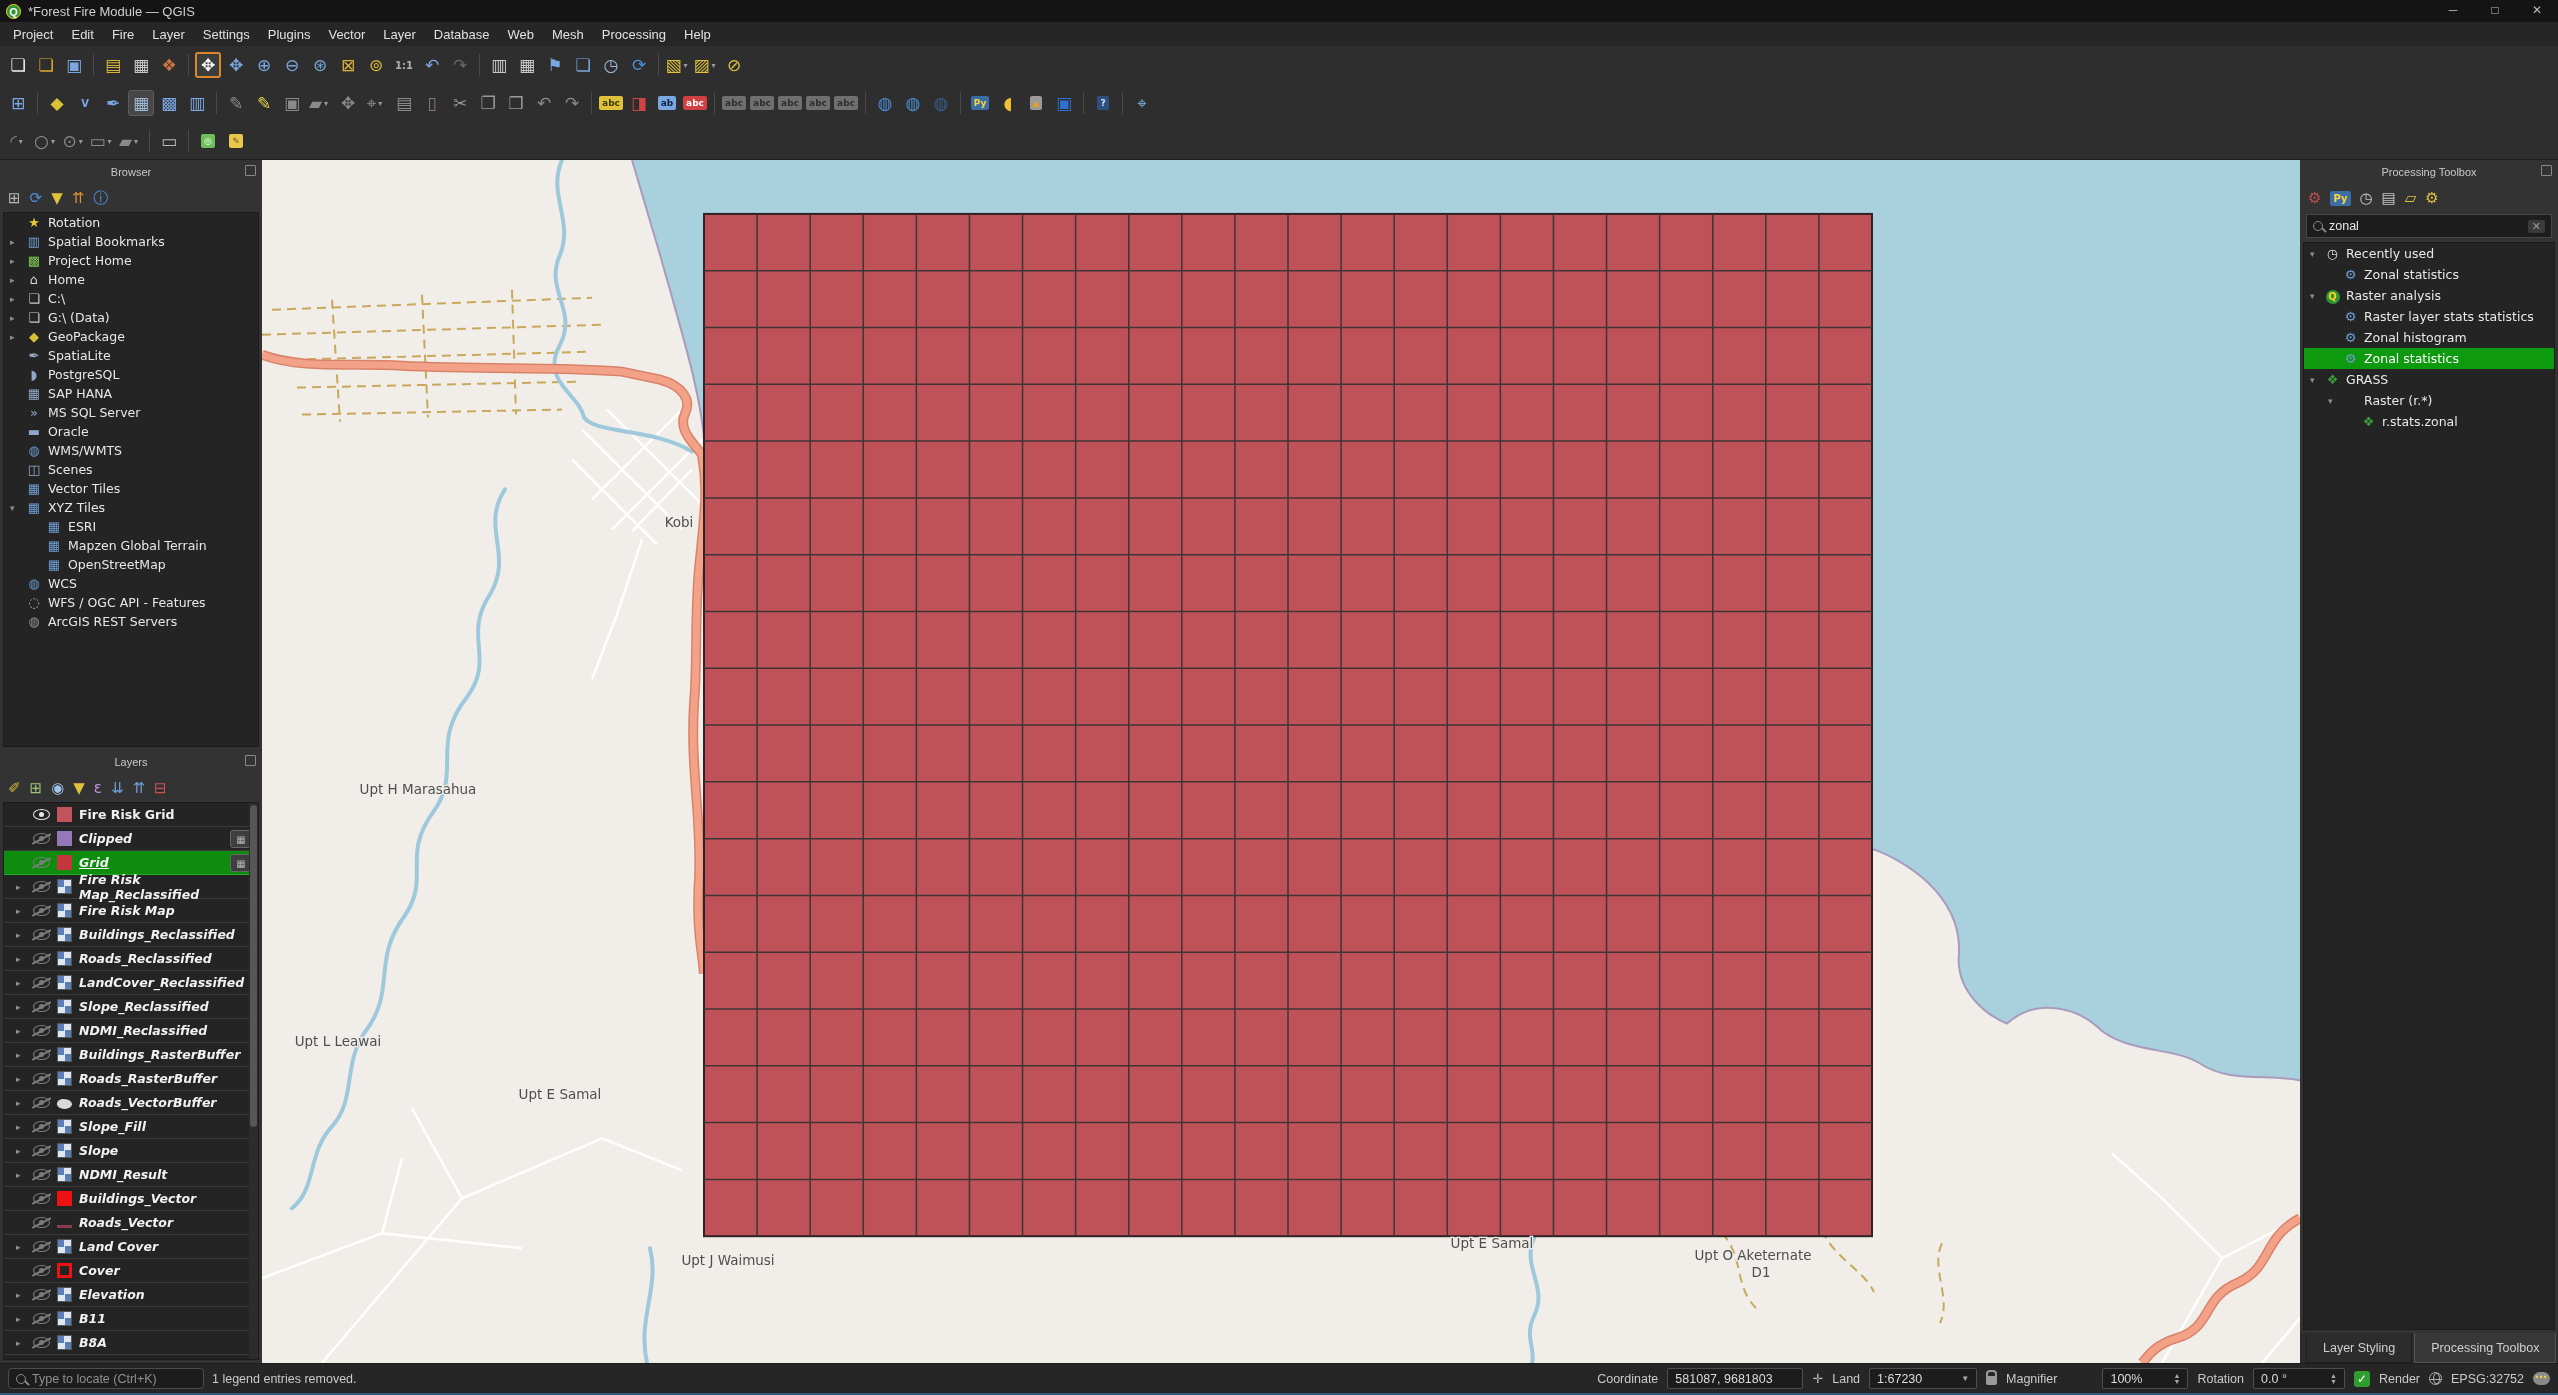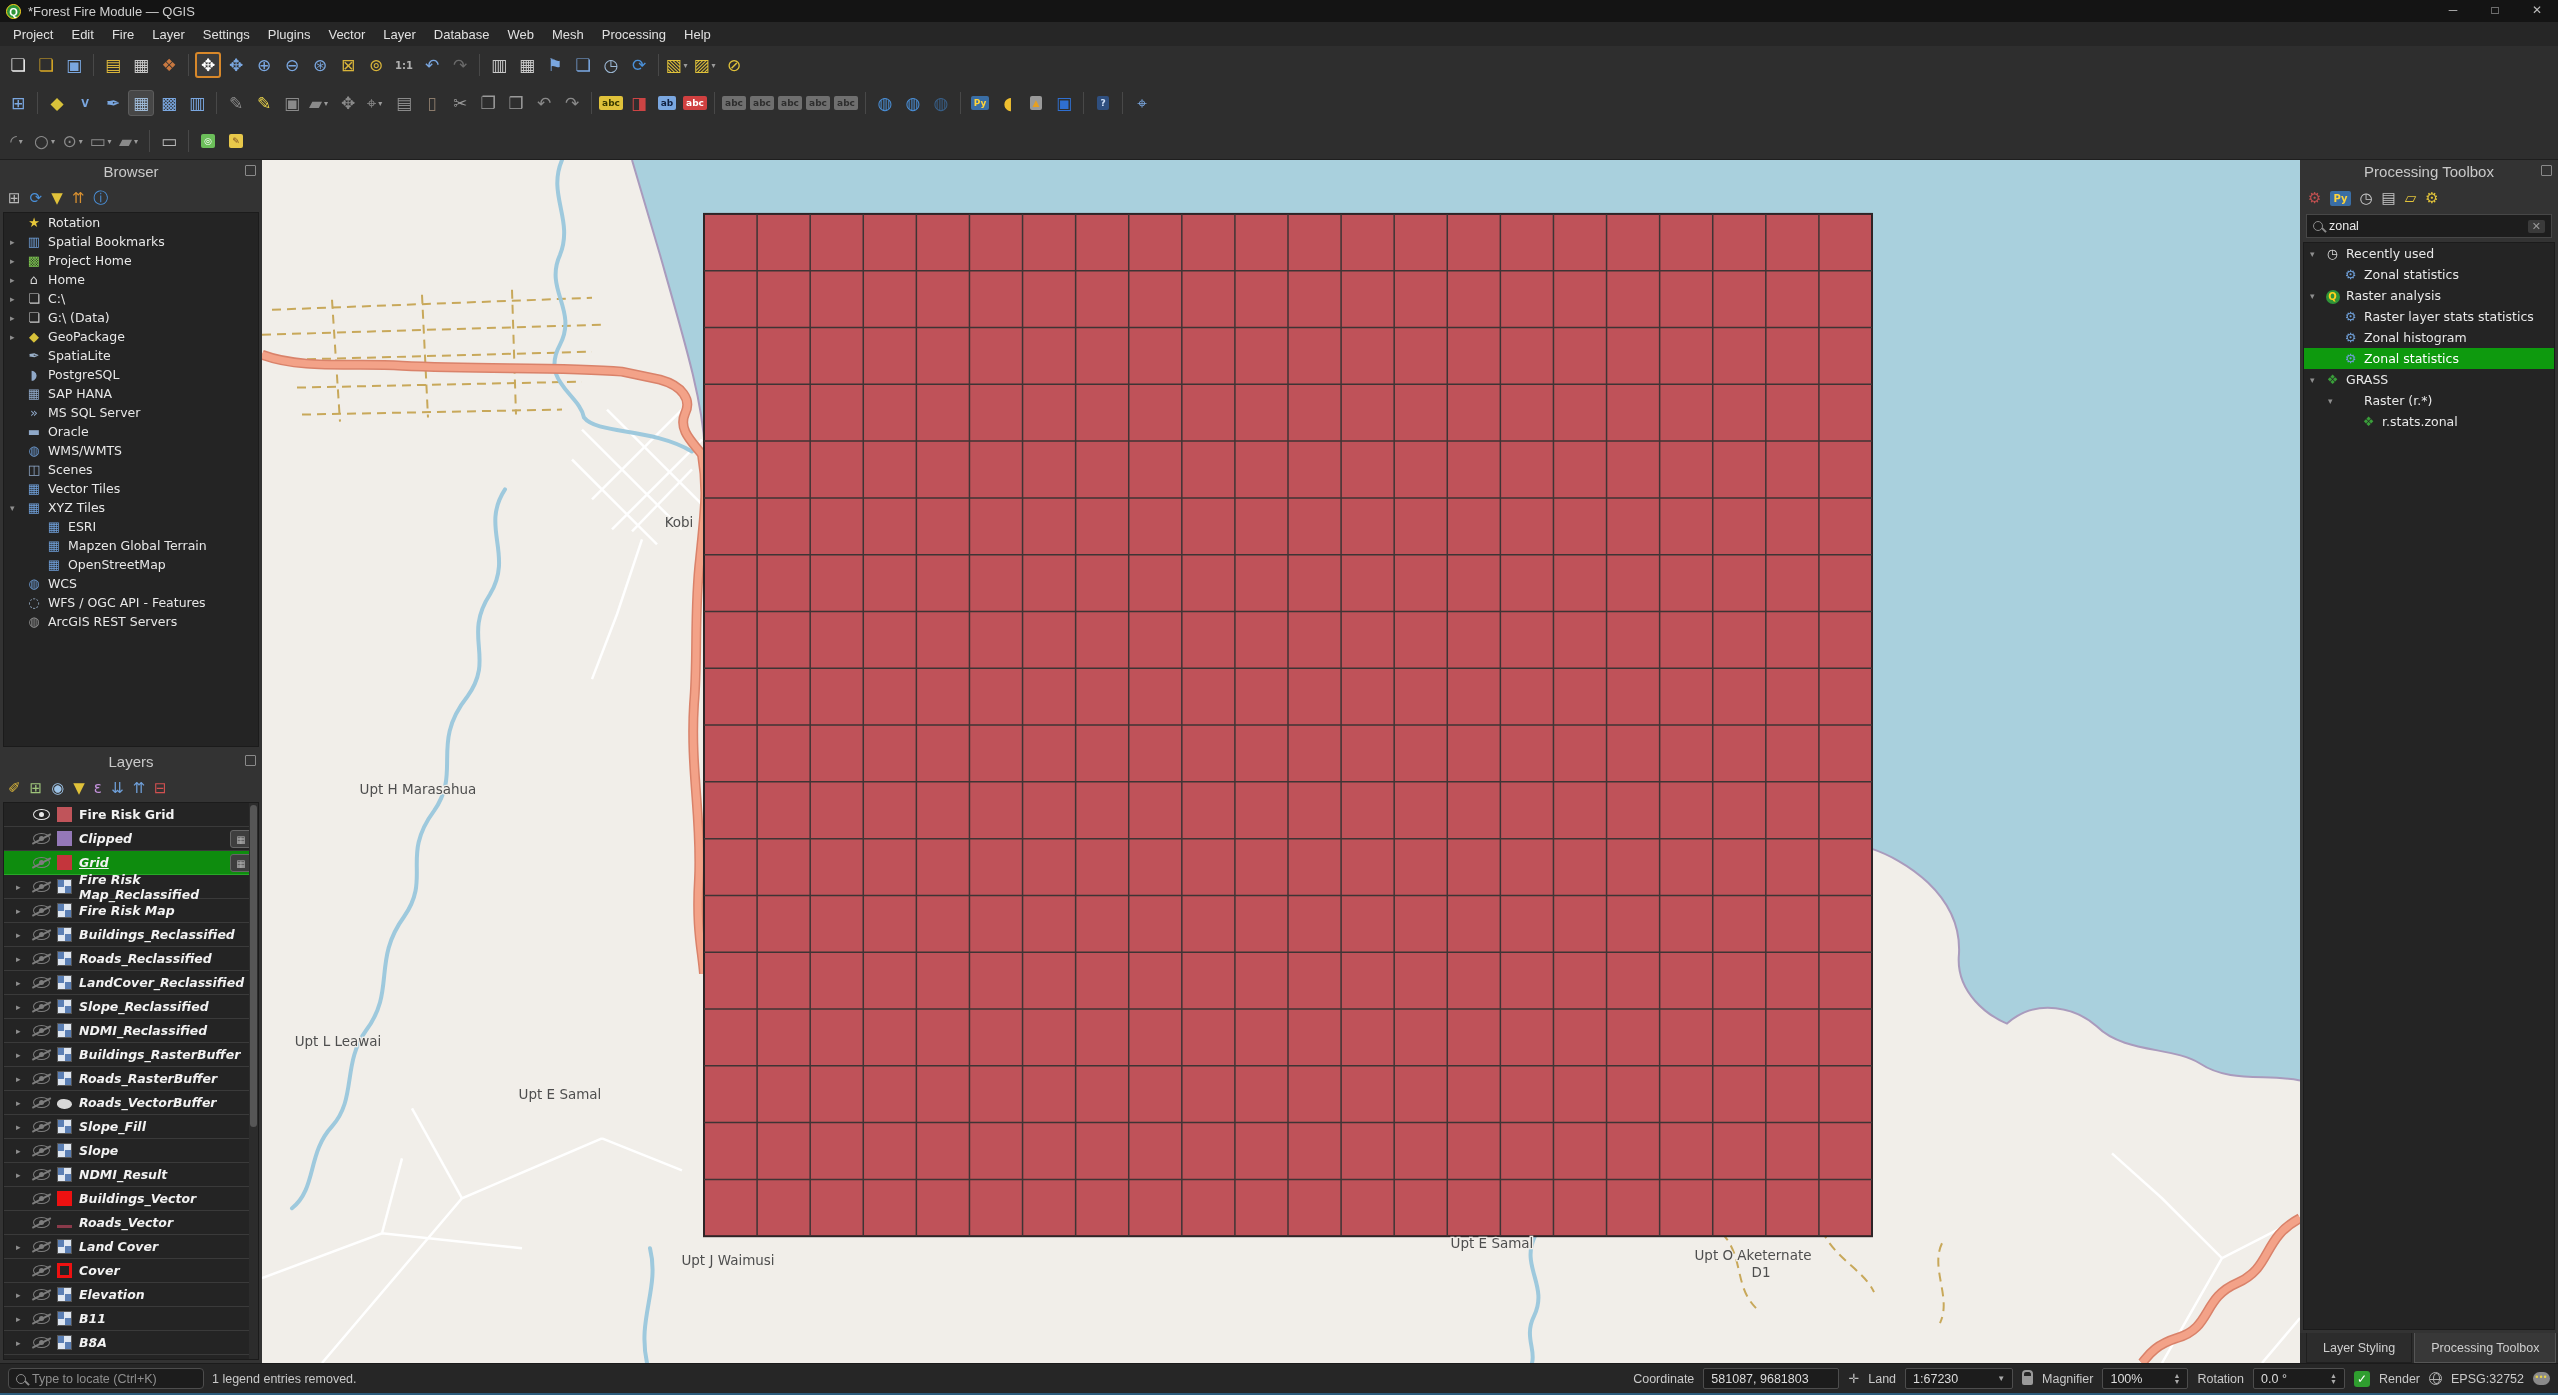--- a/index.html
+++ b/index.html
@@ -31,21 +31,21 @@
   .tbi .small { font-size:10px; font-weight:bold; }
   .tb-sep { width:1px; height:22px; background:#484848; margin:0 5px; }
   .dd { font-size:8px; color:#9a9a9a; margin-left:2px; width:7px; }
 
   
   #main { position:absolute; top:160px; left:0; right:0; bottom:30px; display:flex; }
   .dock { background:#333333; display:flex; flex-direction:column; }
   #left-dock { width:262px; }
   #right-dock { width:258px; }
   .panel { display:flex; flex-direction:column; overflow:hidden; }
-  .panel-header { height:24px; text-align:center; color:#c9c9c9; font-size:15px; line-height:24px; position:relative; flex:none;}
+  .panel-header { height:24px; text-align:center; color:#c9c9c9; font-size:11px; line-height:24px; position:relative; flex:none;}
   .float-icon { position:absolute; right:6px; top:5px; width:11px; height:11px; border:1px solid #8a8a8a; border-radius:1px; }
   .panel-toolbar { height:28px; display:flex; align-items:center; gap:9px; padding:0 8px; flex:none;
                    font-family:"DejaVu Sans",sans-serif; }
   .ptb-icon { font-size:15px; }
   .tree { flex:1; background:#242424; margin:0 3px 3px 3px; border:1px solid #1b1b1b; overflow:hidden; position:relative;
           font-family:"DejaVu Sans",sans-serif;}
 
   
   .b-row { height:19px; display:flex; align-items:center; font-size:12.5px; color:#e8e8e8; padding-left:6px; }
   .b-exp { width:14px; font-size:9px; color:#8f8f8f; flex:none; }
@@ -974,21 +974,21 @@
       <span>581087, 9681803</span>
     </div>
     <span class="ptr-icon">✛</span>
     <span>Land</span>
     <div class="sbox" style="width:108px;">
       <span>1:67230</span>
       <span class="combo-arrow">▼</span>
     </div>
     <span class="lock"></span>
     <span>Magnifier</span>
-    <div class="sbox" style="width:86px;">
+    <div class="sbox" style="width:86px;margin-left:36px;">
       <span>100%</span>
       <span class="spin" style="margin-left:auto;">
           <span>▲</span>
           <span>▼</span>
         </span>
     </div>
     <span>Rotation</span>
     <div class="sbox" style="width:92px;">
       <span>0.0 °</span>
       <span class="spin" style="margin-left:auto;">

